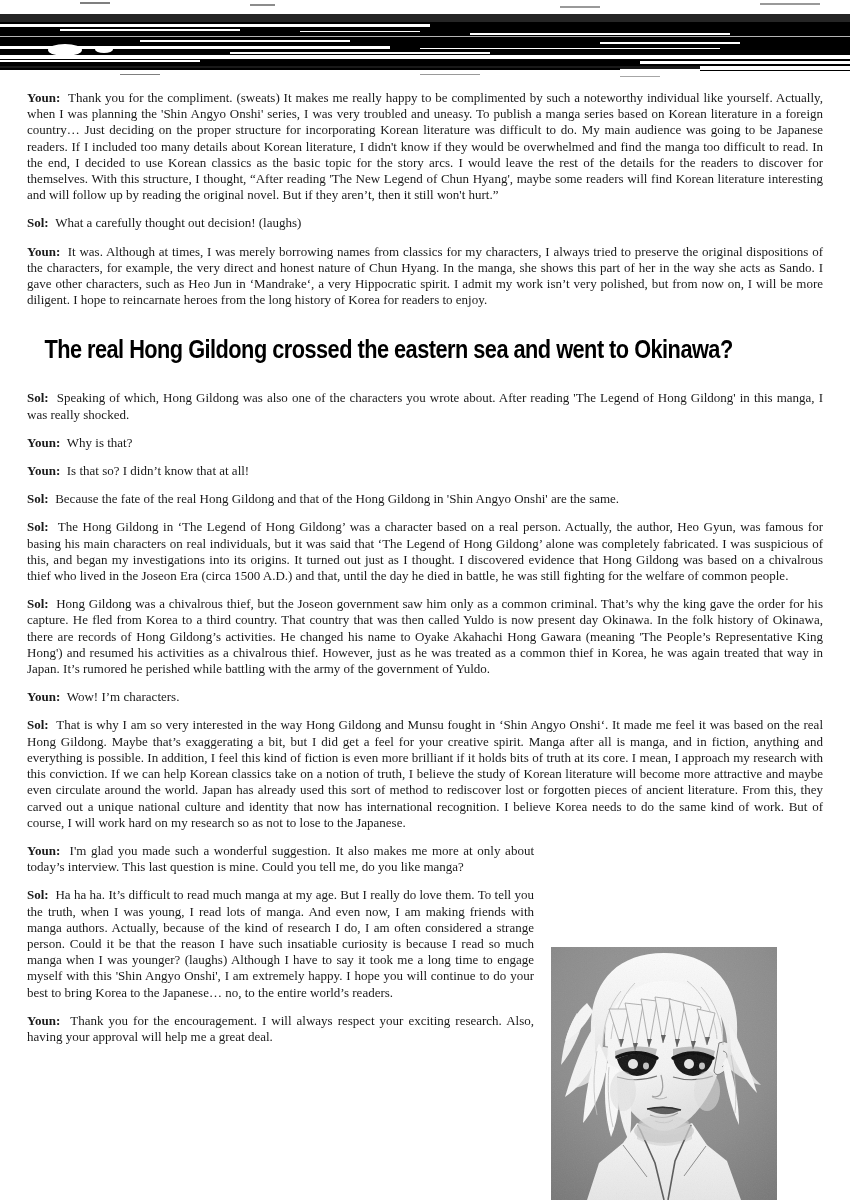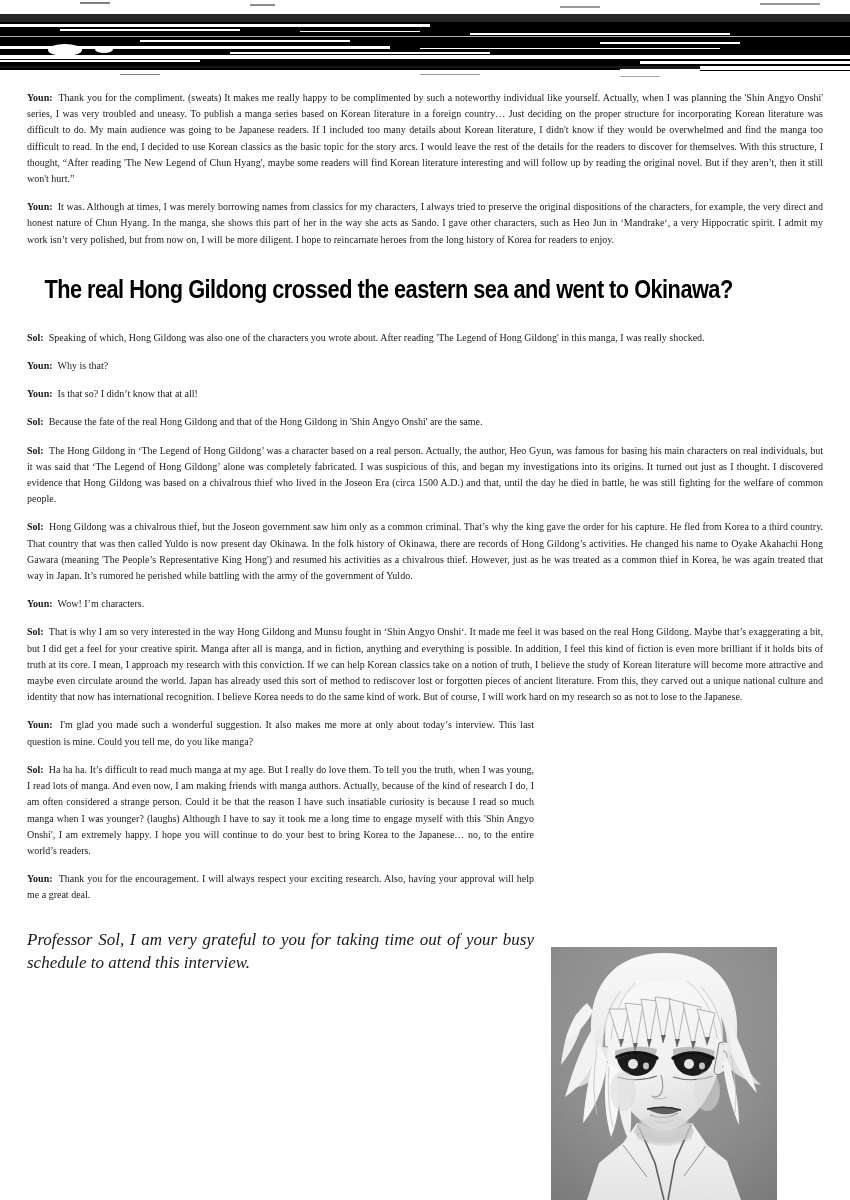--- a/index.html
+++ b/index.html
@@ -55,21 +55,21 @@
 
   .content {
     position: absolute;
     left: 27px;
     top: 90px;
     width: 796px;
   }
 
   p.para {
     margin: 0 0 12px 0;
-    font-size: 10px;
+    font-size: 13px;
     line-height: 16.2px;
     text-align: justify;
     text-justify: inter-word;
     hyphens: none;
   }
   .speaker {
     font-weight: bold;
   }
   .speaker::after {
     content: "\00a0\00a0";
@@ -158,20 +158,23 @@
   <div class="streak dark" style="top:3px;left:760px;width:60px;height:2px;opacity:.4;"></div>
 </div>
 
 <div id="page">
   <div class="content">
 
     <p class="para">
       <span class="speaker">Youn:</span><span>Thank you for the compliment. (sweats) It makes me really happy to be complimented by such a noteworthy individual like yourself. Actually, when I was planning the 'Shin Angyo Onshi' series, I was very troubled and uneasy. To publish a manga series based on Korean literature in a foreign country… Just deciding on the proper structure for incorporating Korean literature was difficult to do. My main audience was going to be Japanese readers. If I included too many details about Korean literature, I didn't know if they would be overwhelmed and find the manga too difficult to read. In the end, I decided to use Korean classics as the basic topic for the story arcs. I would leave the rest of the details for the readers to discover for themselves. With this structure, I thought, “After reading 'The New Legend of Chun Hyang', maybe some readers will find Korean literature interesting and will follow up by reading the original novel. But if they aren’t, then it still won't hurt.”</span>
     </p>
     <p class="para">
+      <span class="speaker">Sol:</span><span>What a carefully thought out decision! (laughs)</span>
+    </p>
+    <p class="para">
       <span class="speaker">Youn:</span><span>It was. Although at times, I was merely borrowing names from classics for my characters, I always tried to preserve the original dispositions of the characters, for example, the very direct and honest nature of Chun Hyang. In the manga, she shows this part of her in the way she acts as Sando. I gave other characters, such as Heo Jun in ‘Mandrake‘, a very Hippocratic spirit. I admit my work isn’t very polished, but from now on, I will be more diligent. I hope to reincarnate heroes from the long history of Korea for readers to enjoy.</span>
     </p>
 
     <h2 class="section-heading">The real Hong Gildong crossed the eastern sea and went to Okinawa?</h2>
 
     <p class="para">
       <span class="speaker">Sol:</span><span>Speaking of which, Hong Gildong was also one of the characters you wrote about. After reading 'The Legend of Hong Gildong' in this manga, I was really shocked.</span>
     </p>
     <p class="para">
       <span class="speaker">Youn:</span><span>Why is that?</span>
@@ -201,21 +204,20 @@
       <p class="para">
         <span class="speaker">Youn:</span><span>I'm glad you made such a wonderful suggestion. It also makes me more at only about today’s interview. This last question is mine. Could you tell me, do you like manga?</span>
       </p>
       <p class="para">
         <span class="speaker">Sol:</span><span>Ha ha ha. It’s difficult to read much manga at my age. But I really do love them. To tell you the truth, when I was young, I read lots of manga. And even now, I am making friends with manga authors. Actually, because of the kind of research I do, I am often considered a strange person. Could it be that the reason I have such insatiable curiosity is because I read so much manga when I was younger? (laughs)  Although I have to say it took me a long time to engage myself with this 'Shin Angyo Onshi', I am extremely happy. I hope you will continue to do your best to bring Korea to the Japanese… no, to the entire world’s readers.</span>
       </p>
       <p class="para">
         <span class="speaker">Youn:</span><span>Thank you for the encouragement. I will always respect your exciting research. Also, having your approval will help me a great deal.</span>
       </p>
 
-      <p class="closing">Professor Sol, I am very grateful to you for taking time out of your busy schedule to attend this interview.</p>
     </div>
 
   </div>
 </div>
 
 <div id="portrait">
   <svg width="226" height="253" viewBox="0 0 226 253" xmlns="http://www.w3.org/2000/svg" aria-hidden="true">
     <defs>
       <radialGradient id="bgGrad" cx="50%" cy="30%" r="85%">
         <stop offset="0%" stop-color="#9a9a9a"></stop>

